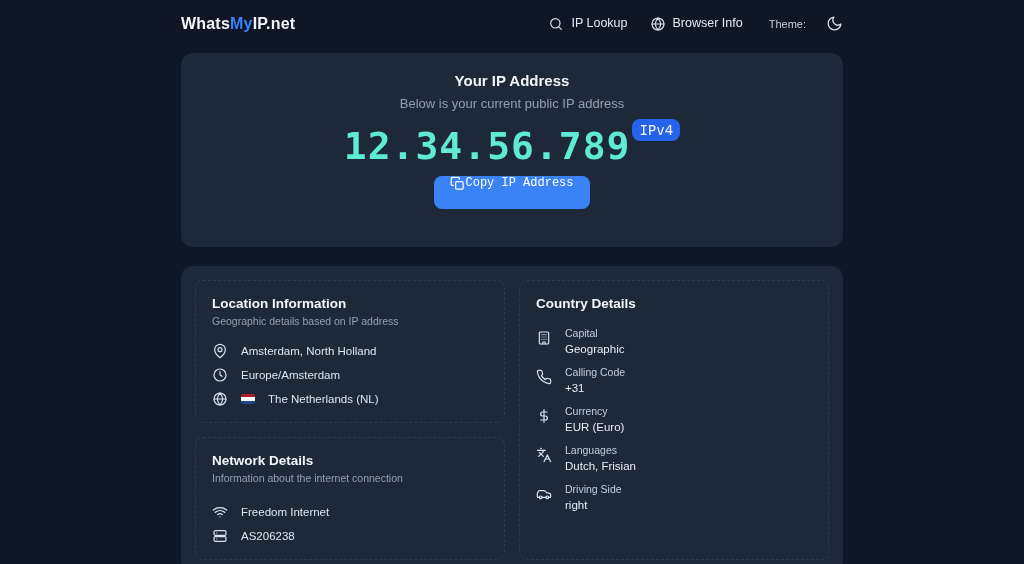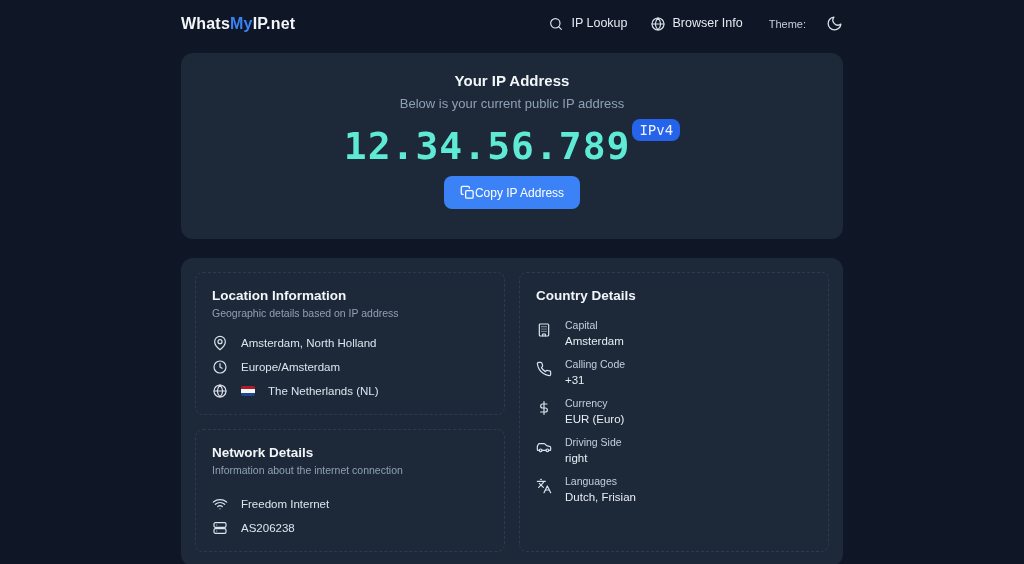--- a/index.html
+++ b/index.html
@@ -26,38 +26,38 @@
   .theme-wrap { display:flex; align-items:center; gap:20px; margin-left:4px; }
   .theme-label { font-size:11px; color:#c6cfdb; }
   .icon { display:inline-flex; flex:none; }
   .icon svg { display:block; }
 
   
   .card {
     background:#1d2939; border-radius:12px;
   }
   .ip-card {
-    margin-top:6px; padding:19px 24px 30px; text-align:center;
+    margin-top:6px; padding:19px 24px 38px; text-align:center;
   }
   .ip-title { font-size:15px; font-weight:bold; color:#f2f5f9; }
   .ip-sub { font-size:13px; color:#8fa0b4; margin-top:7px; }
   .ip-row { margin-top:12px; display:flex; justify-content:center; align-items:flex-start; }
   .ip-value {
     font-family:"DejaVu Sans Mono", monospace;
     font-size:38px; font-weight:bold; color:#5eead4; line-height:46px; letter-spacing:1px;
   }
   .ip-badge {
     font-family:"DejaVu Sans Mono", monospace;
     font-size:14px; color:#eef2ff; background:#2563eb;
     padding:3px 7px; border-radius:8px; margin-left:2px; margin-top:-4px;
   }
   .copy-btn {
-    margin-top:7px; display:inline-flex; align-items:center; 
+    margin-top:7px; display:inline-flex; 
     background:#3b82f6; color:#ffffff; border:none; border-radius:8px;
-    padding:0 16px; height:33px; font-size:12px; font-family:Liberation Sans, sans-serif; cursor:pointer;
+    padding:0 16px; height:33px; font-size:12px; font-family:Liberation Mono, monospace; cursor:pointer;
   }
 
   
   .details-card {
     margin-top:19px; padding:14px;
     display:grid; grid-template-columns:1fr 1fr; gap:14px;
   }
   .col { display:flex; flex-direction:column; gap:14px; }
   .inner-card {
     border:1px dashed #2c3a52; border-radius:8px; padding:15px 16px;
@@ -218,21 +218,21 @@
         <div class="kv-item">
           <span class="icon ic">
             <svg width="16" height="16" viewBox="0 0 24 24" fill="none" stroke="currentColor" stroke-width="1.8" stroke-linecap="round" stroke-linejoin="round">
                 <rect x="5" y="3" width="14" height="18" rx="1.5"></rect>
                 <path d="M9 7h.01M12 7h.01M15 7h.01M9 10.5h.01M12 10.5h.01M15 10.5h.01M9 14h.01M12 14h.01M15 14h.01"></path>
                 <path d="M10 21v-3h4v3"></path>
               </svg>
           </span>
           <div>
             <div class="kv-label">Capital</div>
-            <div class="kv-value">Amsterdam</div>
+            <div class="kv-value">Geographic</div>
           </div>
         </div>
 
         <div class="kv-item">
           <span class="icon ic">
             <svg width="16" height="16" viewBox="0 0 24 24" fill="none" stroke="currentColor" stroke-width="1.8" stroke-linecap="round" stroke-linejoin="round">
                 <path d="M22 16.92v3a2 2 0 0 1-2.18 2 19.79 19.79 0 0 1-8.63-3.07 19.5 19.5 0 0 1-6-6A19.79 19.79 0 0 1 2.08 4.18 2 2 0 0 1 4.11 2h3a2 2 0 0 1 2 1.72c.12.96.36 1.9.7 2.81a2 2 0 0 1-.45 2.11L8.09 9.91a16 16 0 0 0 6 6l1.27-1.27a2 2 0 0 1 2.11-.45c.91.34 1.85.58 2.81.7A2 2 0 0 1 22 16.92z"></path>
               </svg>
           </span>
           <div>
@@ -247,50 +247,50 @@
                 <line x1="12" y1="2.5" x2="12" y2="21.5"></line>
                 <path d="M16.5 6H10a3 3 0 0 0 0 6h4a3 3 0 0 1 0 6H7"></path>
               </svg>
           </span>
           <div>
             <div class="kv-label">Currency</div>
             <div class="kv-value">EUR (Euro)</div>
           </div>
         </div>
 
-
-        <div class="kv-item">
-          <span class="icon ic">
-            <svg width="16" height="16" viewBox="0 0 24 24" fill="none" stroke="currentColor" stroke-width="1.8" stroke-linecap="round" stroke-linejoin="round">
-                <path d="M19 17h2c.6 0 1-.4 1-1v-3c0-.9-.7-1.7-1.5-1.9C18.7 10.6 16 10 16 10s-1.3-1.4-2.2-2.3c-.5-.4-1.1-.7-1.8-.7H5c-.6 0-1.1.4-1.4.9l-1.5 2.8A3.7 3.7 0 0 0 2 12v4c0 .6.4 1 1 1h2"></path>
-                <circle cx="7" cy="17" r="2"></circle>
-                <path d="M9 17h6"></path>
-                <circle cx="17" cy="17" r="2"></circle>
-              </svg>
-          </span>
-          <div>
-            <div class="kv-label">Driving Side</div>
-            <div class="kv-value">right</div>
-          </div>
-        </div>
 
         <div class="kv-item">
           <span class="icon ic">
             <svg width="16" height="16" viewBox="0 0 24 24" fill="none" stroke="currentColor" stroke-width="1.8" stroke-linecap="round" stroke-linejoin="round">
                 <path d="m5 8 6 6"></path>
                 <path d="m4 14 6-6 2-3"></path>
                 <path d="M2 5h12"></path>
                 <path d="M7 2h1"></path>
                 <path d="m22 22-5-10-5 10"></path>
                 <path d="M14 18h6"></path>
               </svg>
           </span>
           <div>
             <div class="kv-label">Languages</div>
             <div class="kv-value">Dutch, Frisian</div>
           </div>
         </div>
 
+        <div class="kv-item">
+          <span class="icon ic">
+            <svg width="16" height="16" viewBox="0 0 24 24" fill="none" stroke="currentColor" stroke-width="1.8" stroke-linecap="round" stroke-linejoin="round">
+                <path d="M19 17h2c.6 0 1-.4 1-1v-3c0-.9-.7-1.7-1.5-1.9C18.7 10.6 16 10 16 10s-1.3-1.4-2.2-2.3c-.5-.4-1.1-.7-1.8-.7H5c-.6 0-1.1.4-1.4.9l-1.5 2.8A3.7 3.7 0 0 0 2 12v4c0 .6.4 1 1 1h2"></path>
+                <circle cx="7" cy="17" r="2"></circle>
+                <path d="M9 17h6"></path>
+                <circle cx="17" cy="17" r="2"></circle>
+              </svg>
+          </span>
+          <div>
+            <div class="kv-label">Driving Side</div>
+            <div class="kv-value">right</div>
+          </div>
+        </div>
+
       </div>
     </div>
 
   </div>
 </div>
 
 </body></html>

